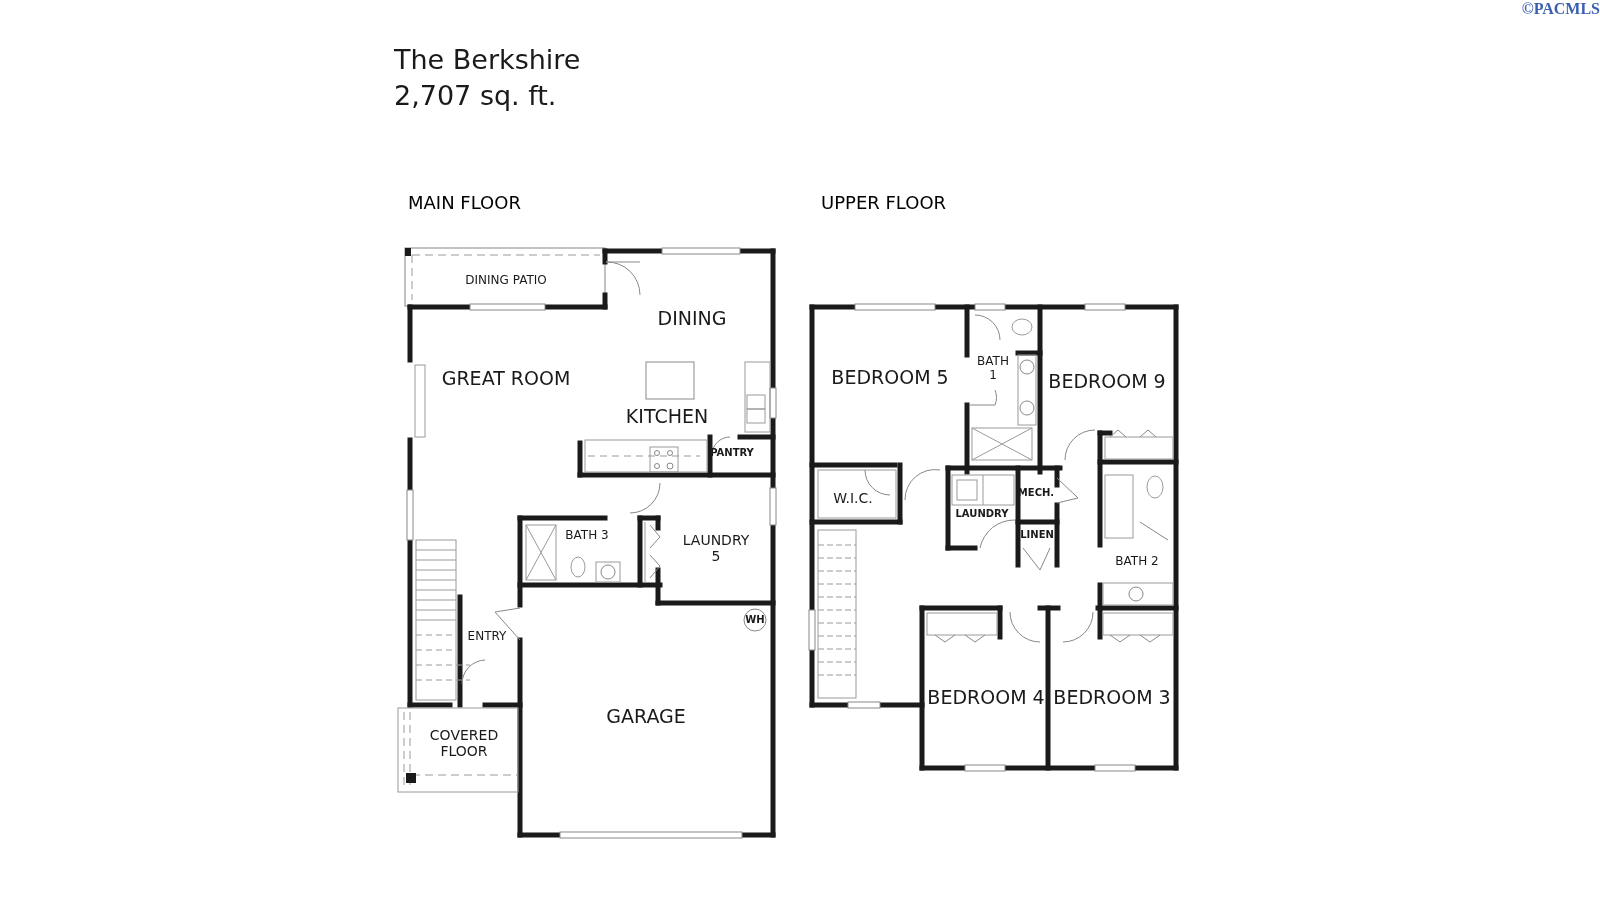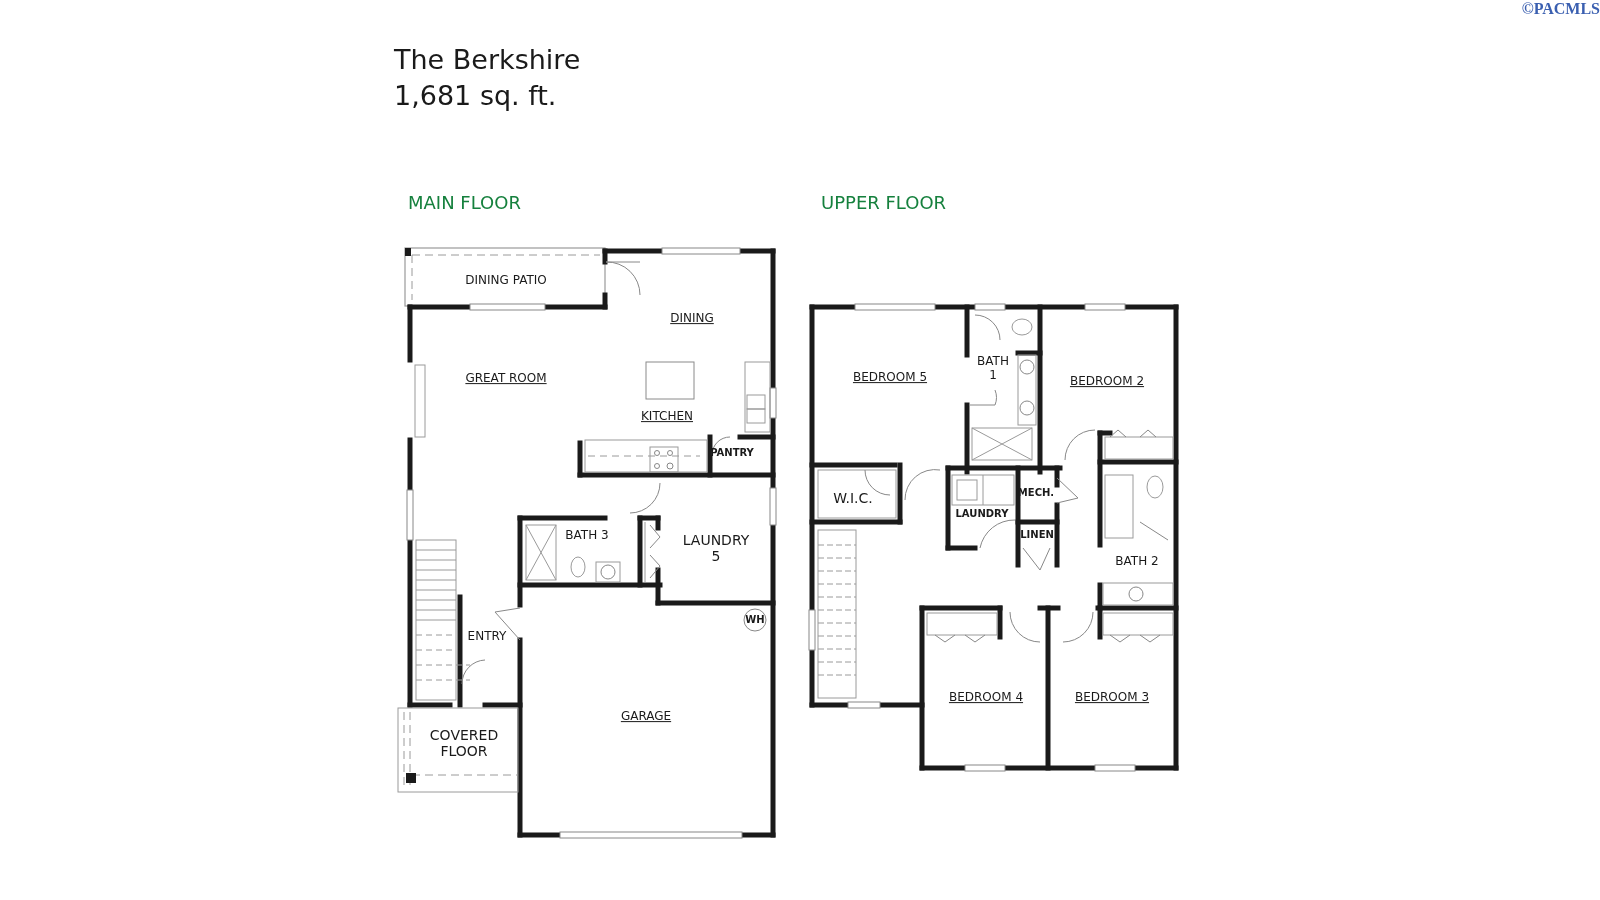--- a/index.html
+++ b/index.html
@@ -1,35 +1,35 @@
 <!DOCTYPE html>
 <html><head>
 <meta charset="utf-8">
 <style>
   html, body { margin:0; padding:0; background:#ffffff; }
   body { width:1600px; height:900px; position:relative; overflow:hidden; font-family:"Liberation Sans", sans-serif; color:#1a1a1a; }
   .copyright { position:absolute; right:0; top:0; font-family:"Liberation Serif", serif; font-size:16px; color:#3a5fb0; font-weight:bold; }
   .title-block { position:absolute; left:394px; top:42px; font-family:"DejaVu Sans", sans-serif; font-size:27px; line-height:36px; color:#1a1a1a; }
   .title-block div { white-space:nowrap; }
-  .floor-label { position:absolute; font-family:"DejaVu Sans", sans-serif; font-size:18px; color:#15803d; white-space:nowrap; }
+  .floor-label { position:absolute; font-family:"DejaVu Sans", sans-serif; font-size:18px; color:#000000; white-space:nowrap; }
   svg.plan { position:absolute; left:0; top:0; }
   .room { position:absolute; font-family:"DejaVu Sans", sans-serif; color:#1a1a1a; text-align:center; white-space:nowrap; transform:translate(-50%,-50%); line-height:1.15; }
-  .r-lg { font-size:12px;text-decoration:underline; }
+  .r-lg { font-size:19px; }
   .r-md { font-size:14px; }
   .r-sm { font-size:12px; }
   .r-xs { font-size:10px; font-weight:bold; }
 </style>
 </head>
 <body>
 
 <div class="copyright">©PACMLS</div>
 
 <div class="title-block">
   <div>The Berkshire</div>
-  <div>1,681 sq. ft.</div>
+  <div>2,707 sq. ft.</div>
 </div>
 
 <div class="floor-label" style="left:408px; top:192px;">MAIN FLOOR</div>
 <div class="floor-label" style="left:821px; top:192px;">UPPER FLOOR</div>
 
 <svg class="plan" width="1600" height="900" viewBox="0 0 1600 900">
   <g>
 
     <rect x="405" y="248" width="200" height="58" fill="none" stroke="#9a9a9a" stroke-width="1.2"></rect>
     <line x1="412" y1="255" x2="600" y2="255" stroke="#9a9a9a" stroke-dasharray="8,5"></line>
@@ -266,20 +266,20 @@
 <div class="room r-md" style="left:464px; top:743px;">
   <div>COVERED</div>
   <div>FLOOR</div>
 </div>
 
 <div class="room r-lg" style="left:890px; top:378px;">BEDROOM 5</div>
 <div class="room r-sm" style="left:993px; top:369px;">
   <div>BATH</div>
   <div>1</div>
 </div>
-<div class="room r-lg" style="left:1107px; top:382px;">BEDROOM 2</div>
+<div class="room r-lg" style="left:1107px; top:382px;">BEDROOM 9</div>
 <div class="room r-md" style="left:853px; top:498px;">W.I.C.</div>
 <div class="room r-xs" style="left:982px; top:514px;">LAUNDRY</div>
 <div class="room r-xs" style="left:1036px; top:493px;">MECH.</div>
 <div class="room r-xs" style="left:1037px; top:535px;">LINEN</div>
 <div class="room r-sm" style="left:1137px; top:562px;">BATH 2</div>
 <div class="room r-lg" style="left:986px; top:698px;">BEDROOM 4</div>
 <div class="room r-lg" style="left:1112px; top:698px;">BEDROOM 3</div>
 
 </body></html>

